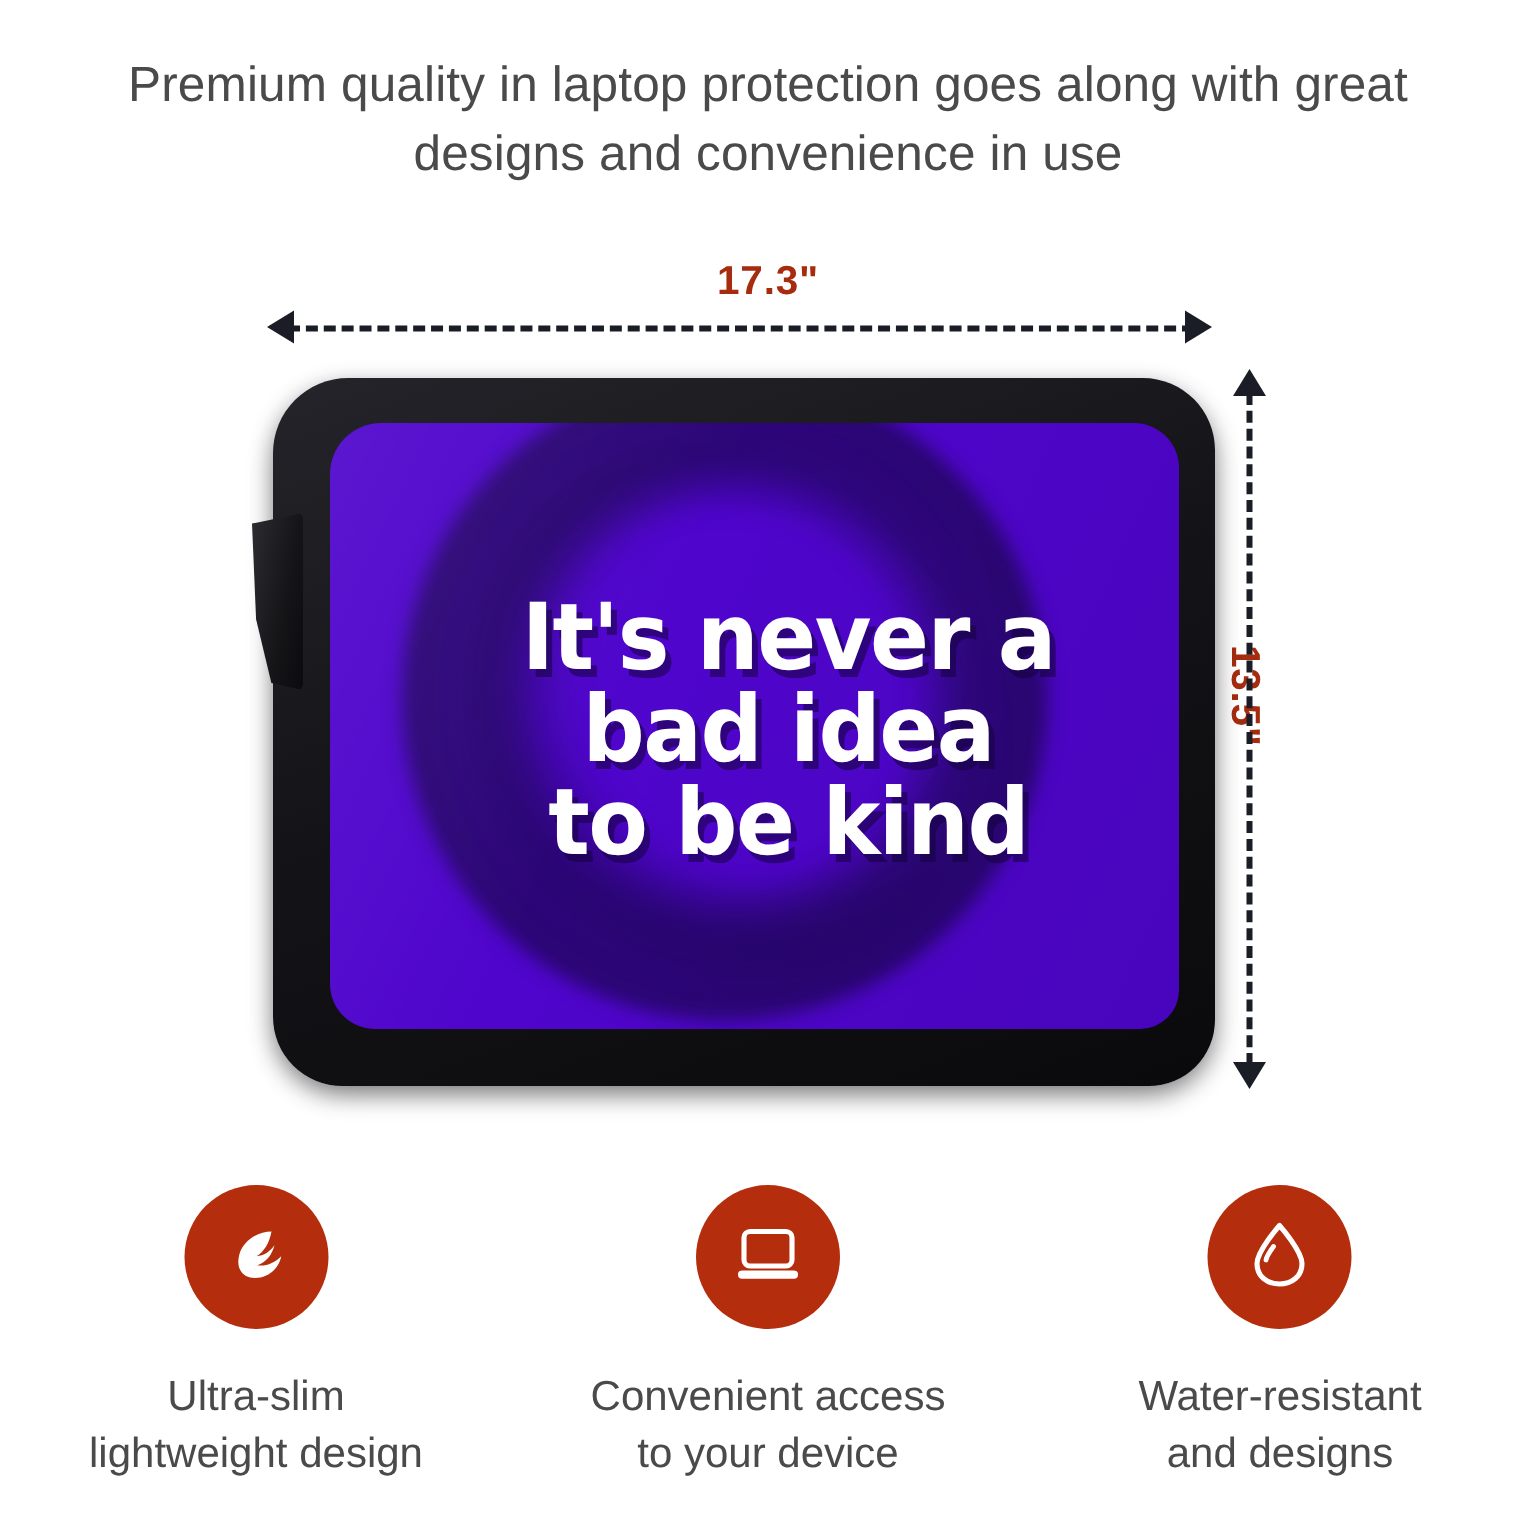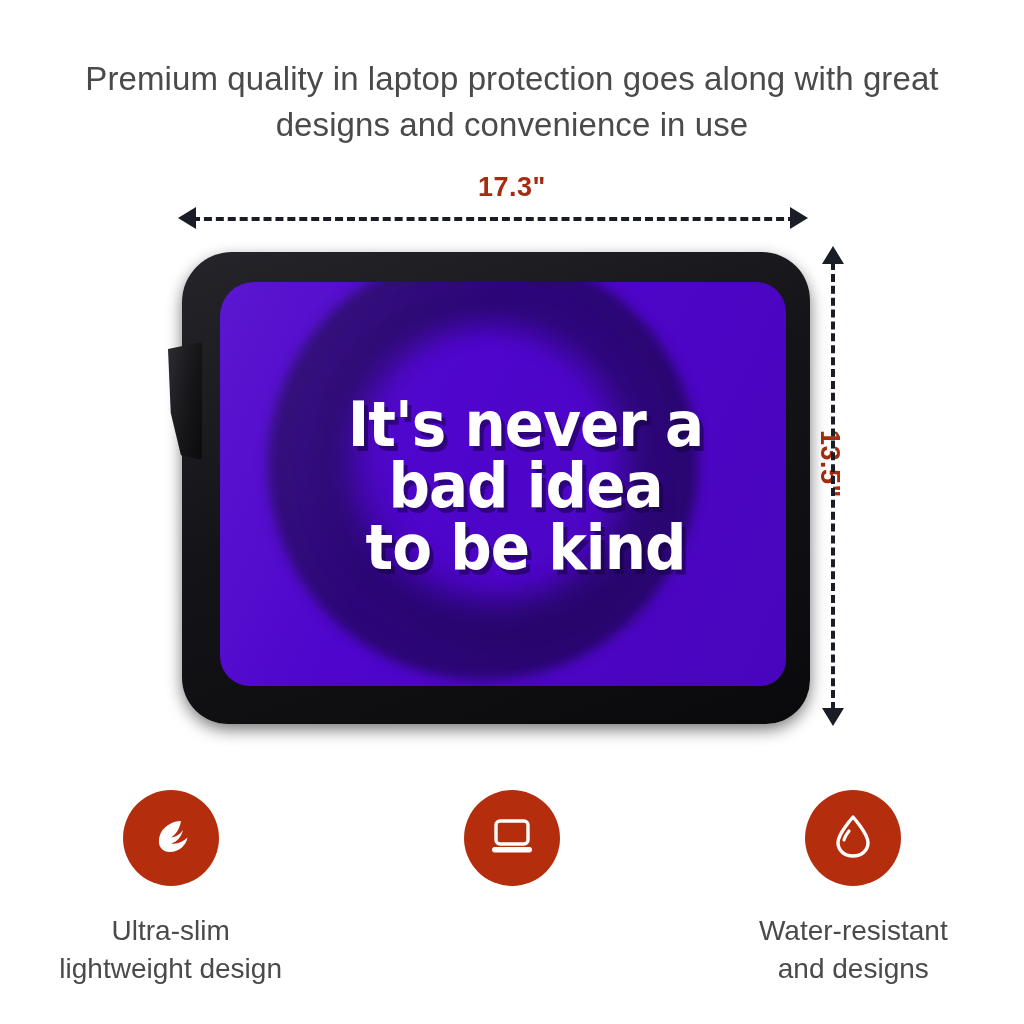--- a/index.html
+++ b/index.html
@@ -12,21 +12,21 @@
     height: 1024px;
     position: relative;
     overflow: hidden;
     font-family: "Liberation Sans", sans-serif;
     -webkit-font-smoothing: antialiased;
   }
 
   
   .headline {
     position: absolute;
-    top: 56px;
+    top: 33px;
     left: 50%;
     transform: translateX(-50%);
     width: 940px;
     text-align: center;
     color: #4a4a4a;
     font-size: 33px;
     line-height: 1.38;
     font-weight: 400;
     letter-spacing: 0.1px;
   }
@@ -296,20 +296,22 @@
 
   <div class="feature">
     <div class="feature-icon">
       <span>
         <svg width="56" height="56" viewBox="0 0 56 56" aria-hidden="true">
           <rect x="12" y="13" width="32" height="23" rx="4" ry="4" fill="none" stroke="#ffffff" stroke-width="3.4"></rect>
           <rect x="8" y="39" width="40" height="5.5" rx="2.7" fill="#ffffff"></rect>
         </svg>
       </span>
     </div>
+    <div class="feature-caption">Convenient access
+to your device</div>
   </div>
 
   <div class="feature">
     <div class="feature-icon">
       <span>
         <svg width="56" height="56" viewBox="0 0 56 56" aria-hidden="true">
           <path d="M28 9 C28 9 13 26 13 34.5 C13 42.8 19.7 48 28 48 C36.3 48 43 42.8 43 34.5 C43 26 28 9 28 9 Z" fill="none" stroke="#ffffff" stroke-width="3.4" stroke-linejoin="round"></path>
           <path d="M24 23 C21 27 19.5 29.5 19 32" fill="none" stroke="#ffffff" stroke-width="3.2" stroke-linecap="round"></path>
         </svg>
       </span>

